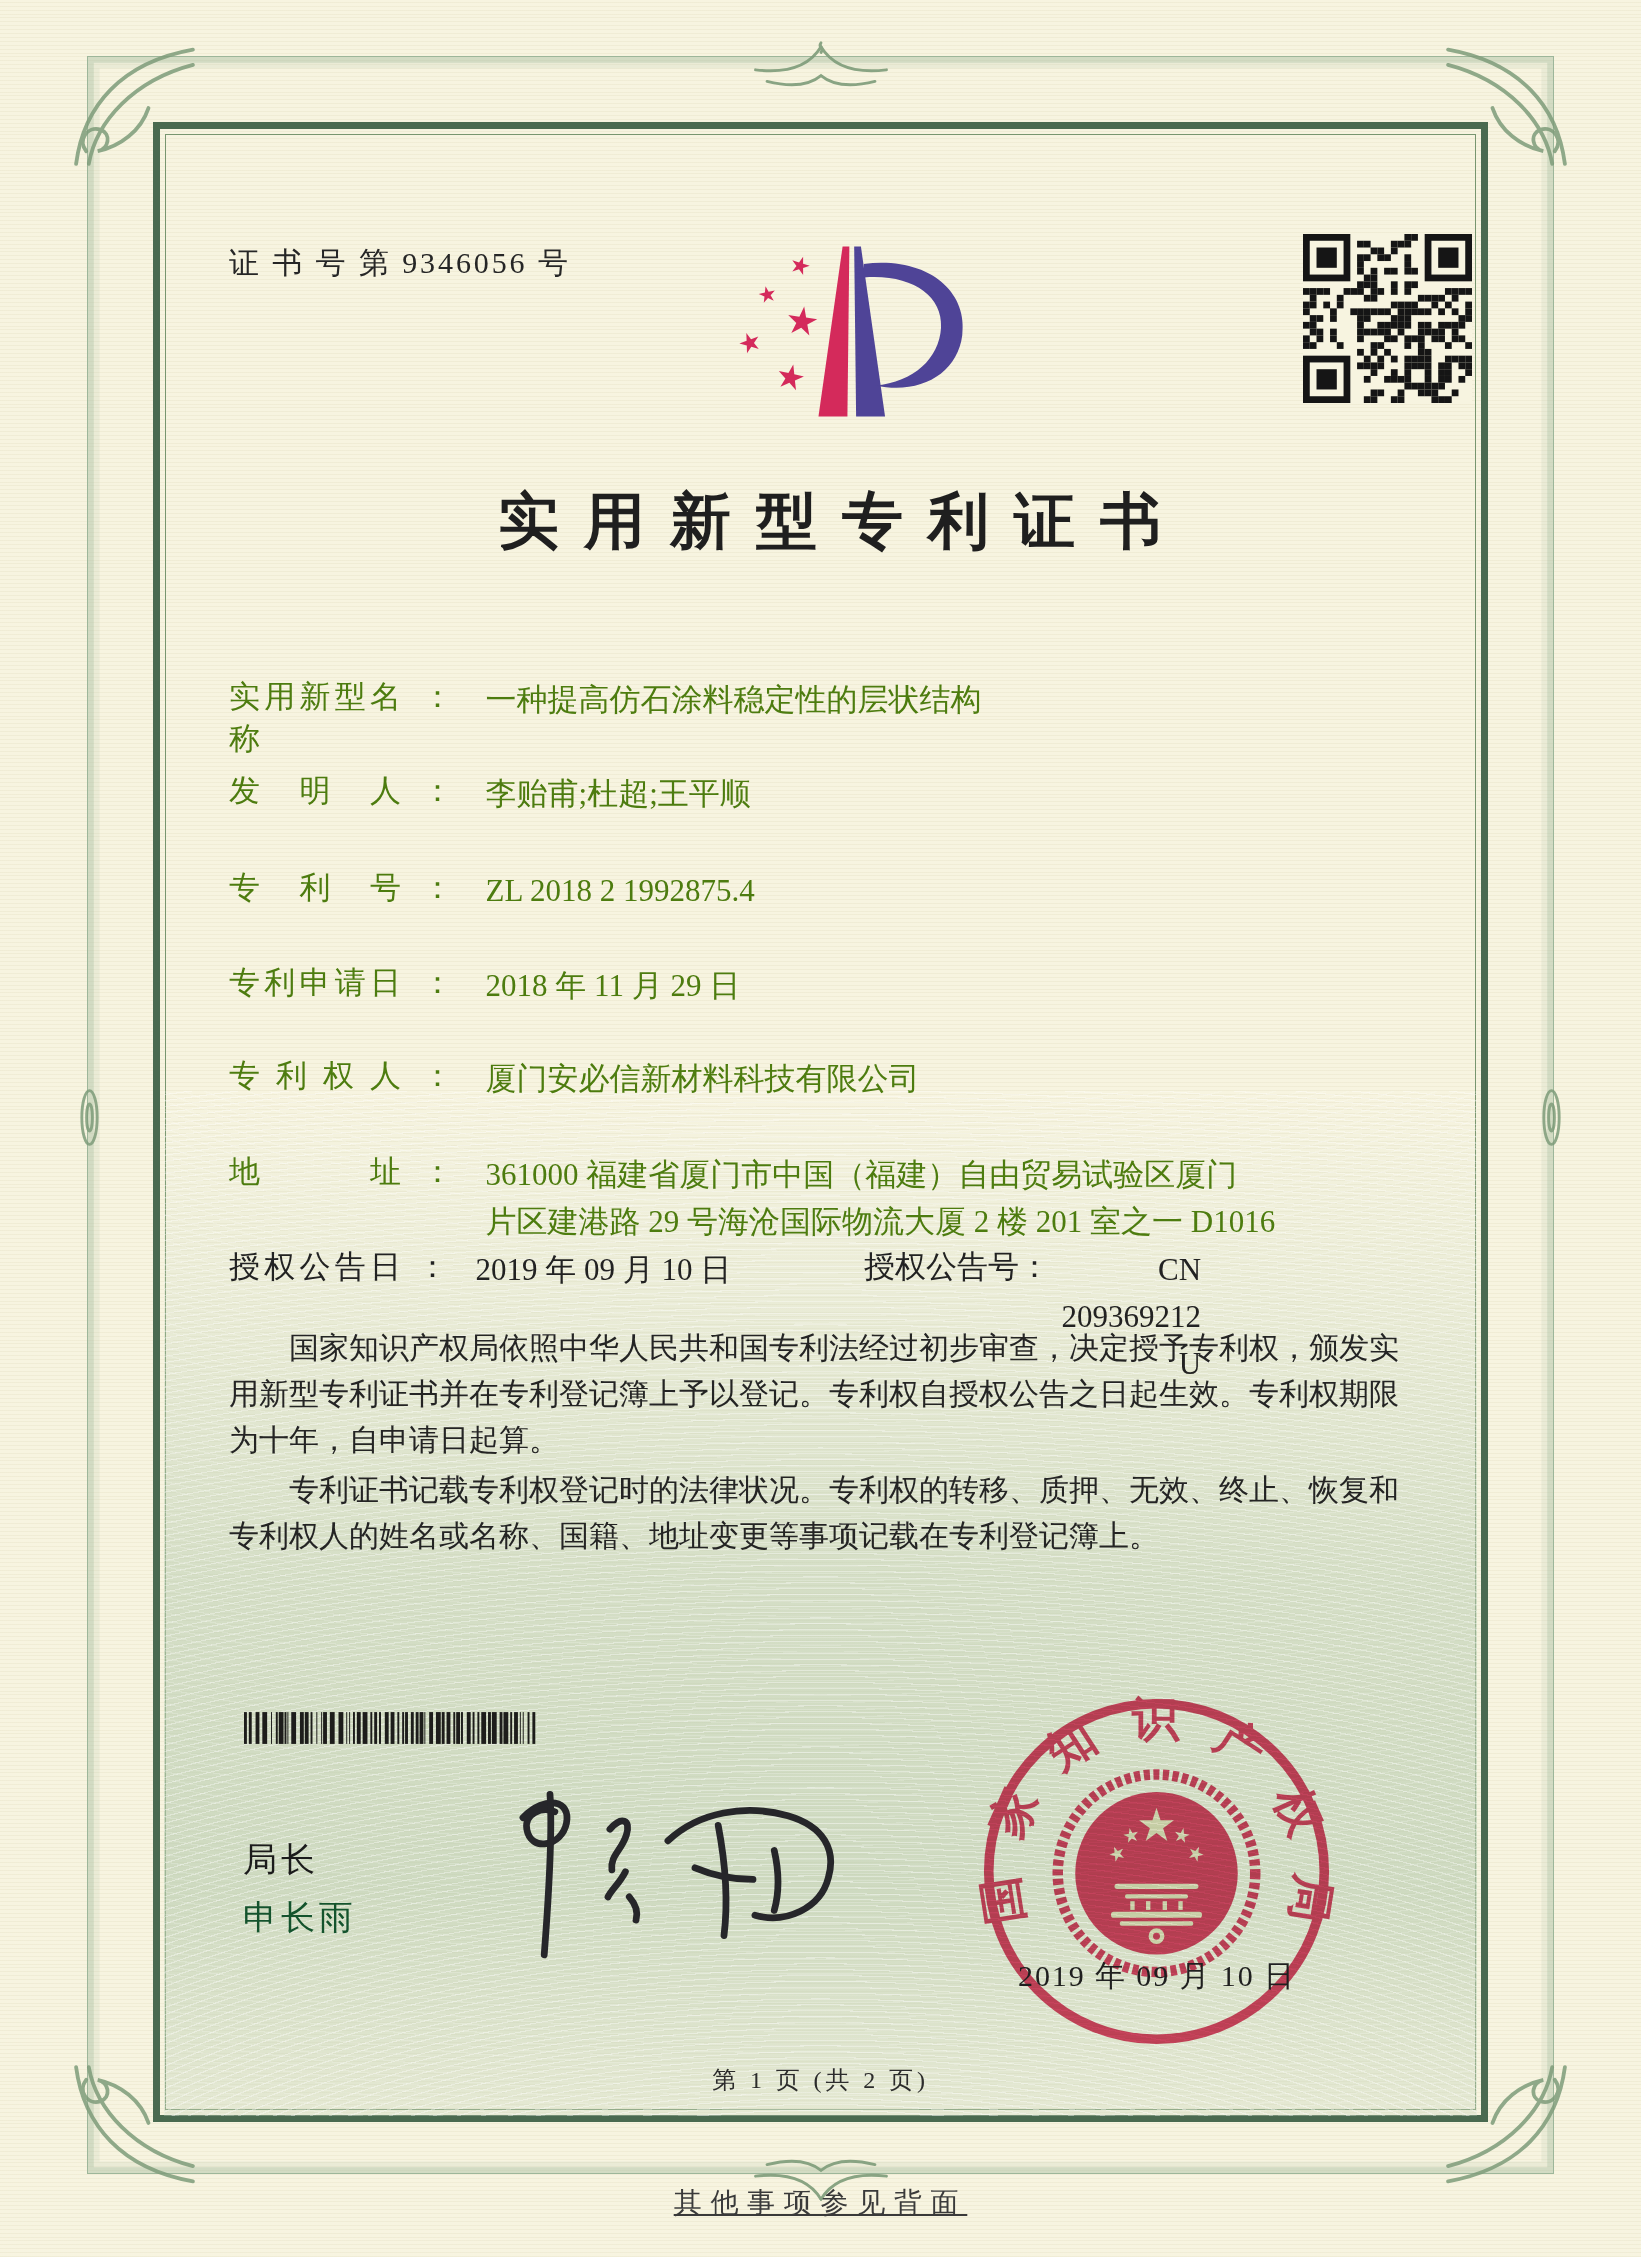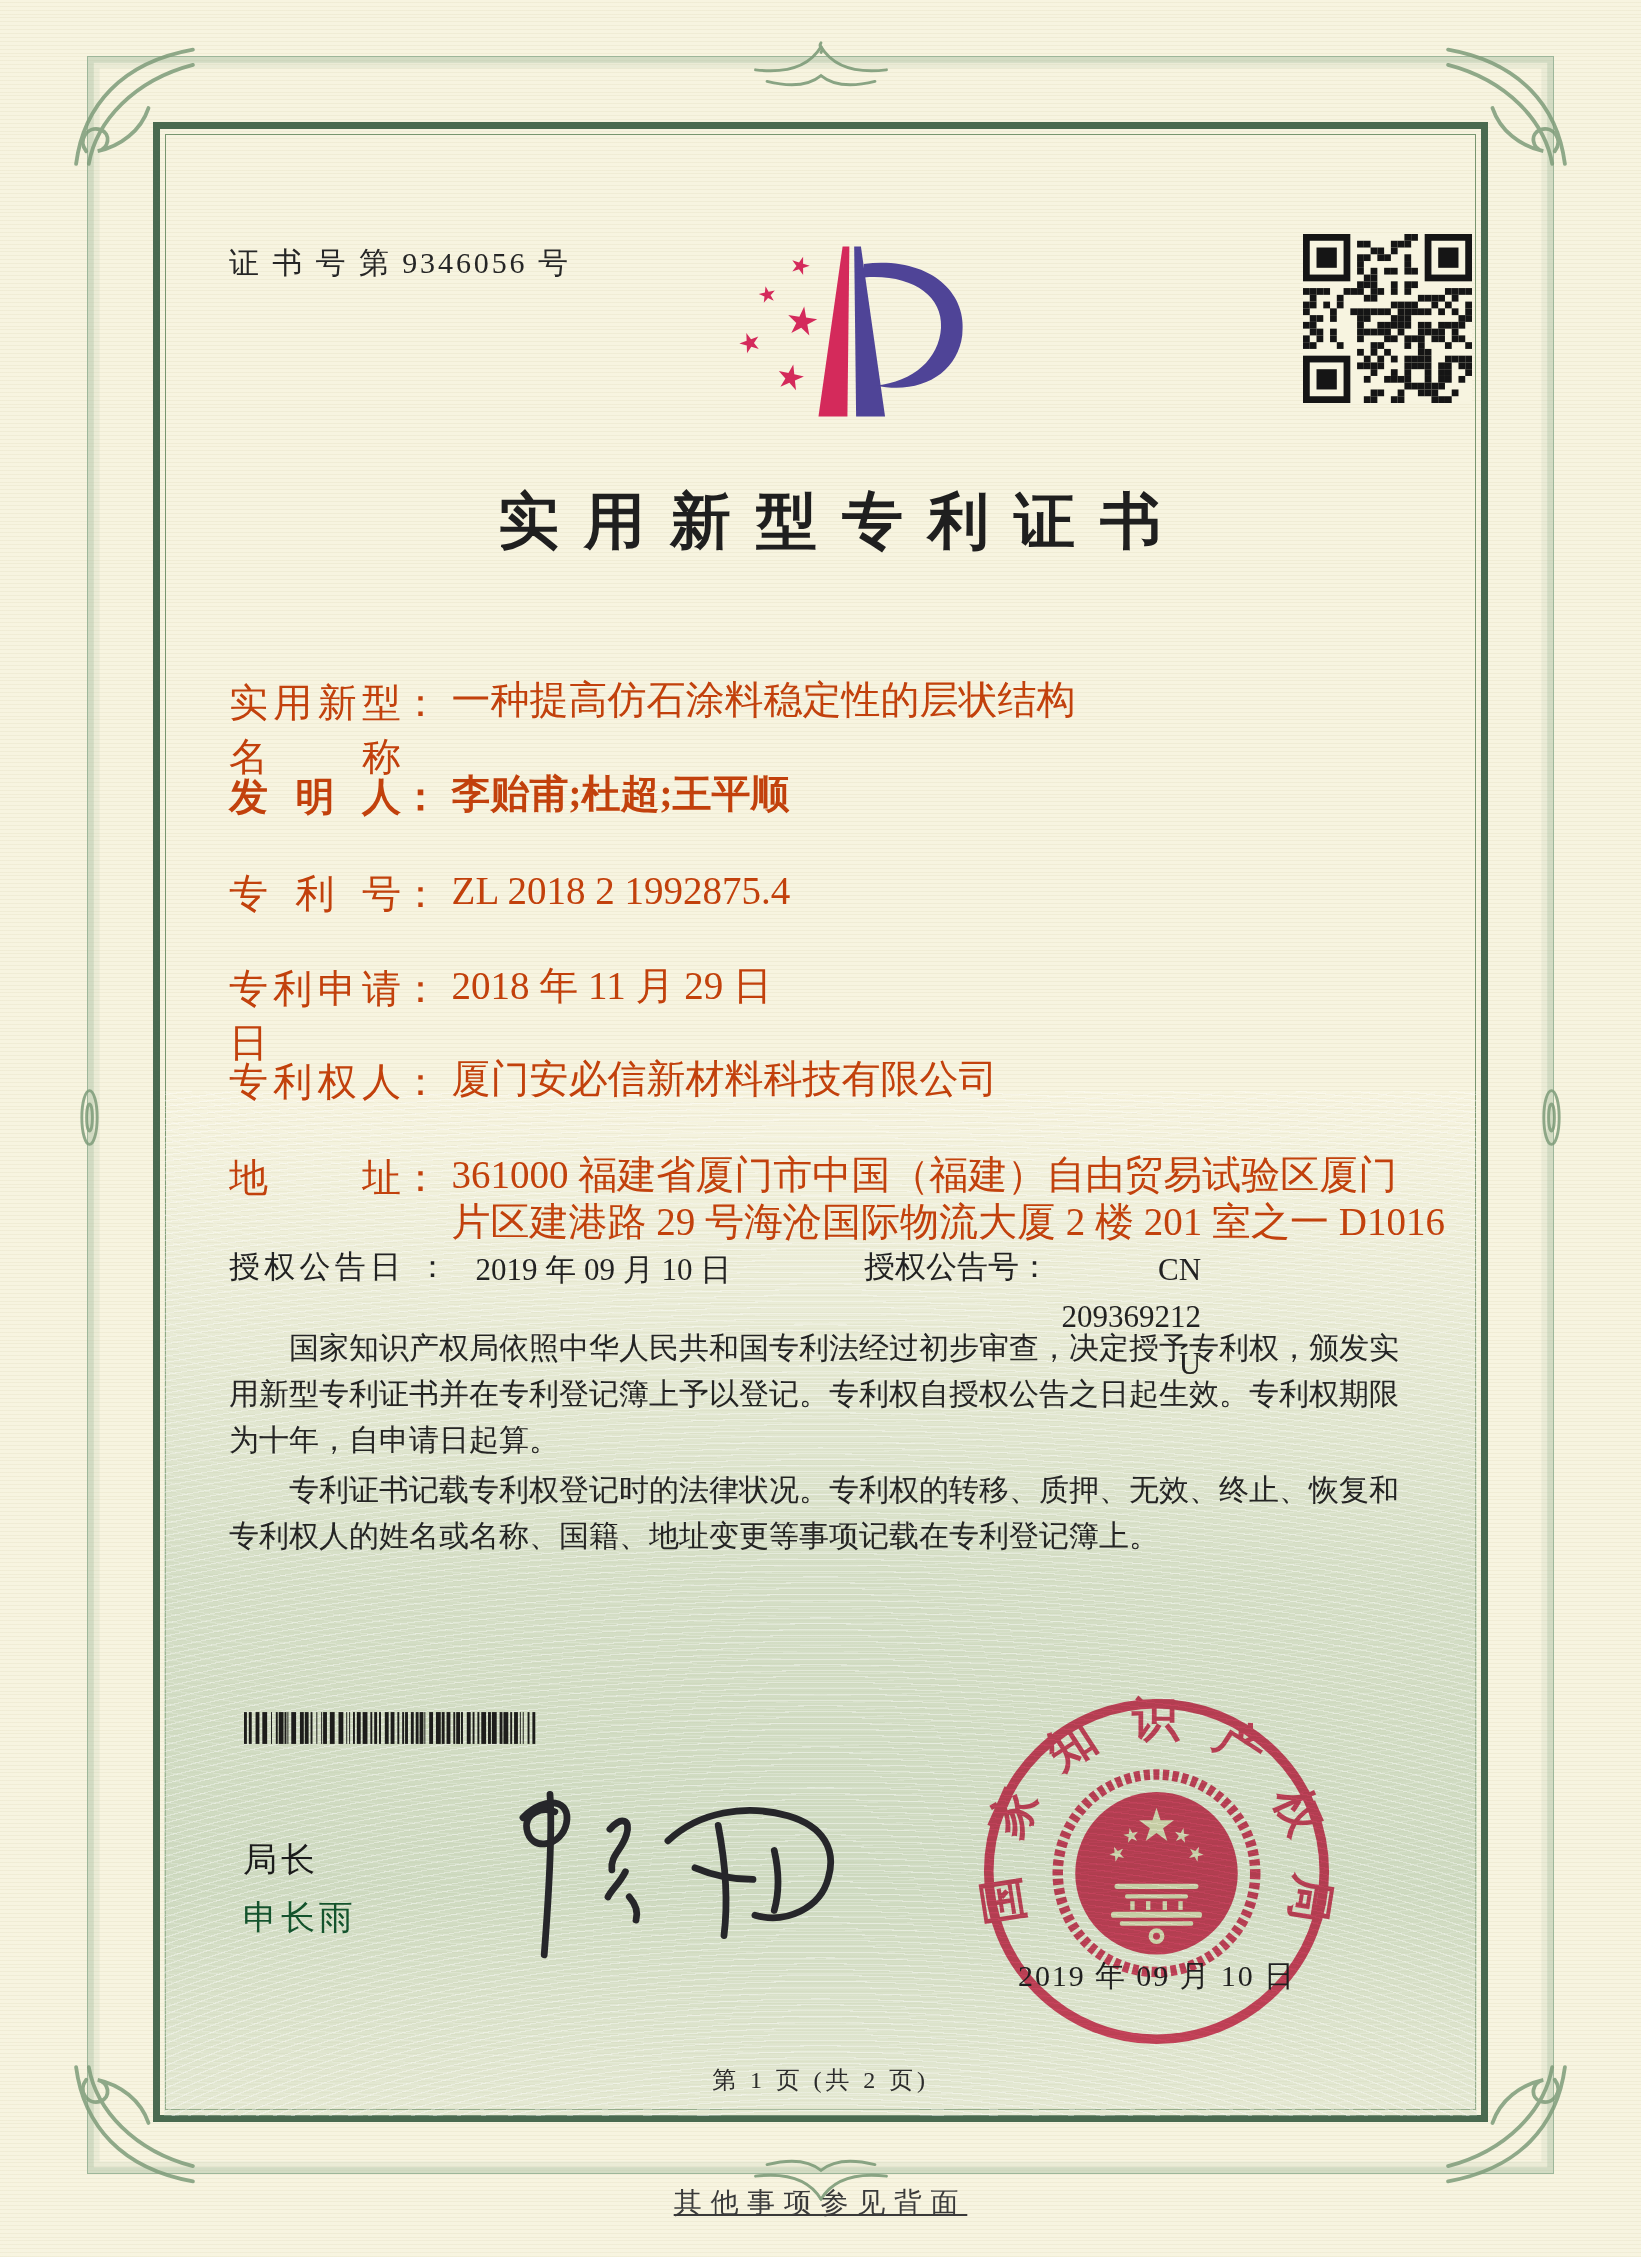--- a/index.html
+++ b/index.html
@@ -57,25 +57,25 @@
   .waves::after{
     content:"";position:absolute;inset:0;opacity:.35;
     background:repeating-radial-gradient(110% 80% at 50% -45%,
       rgba(255,255,255,0) 0 10.6px, rgba(255,255,255,.5) 10.6px 12.6px);
   }
   
   .abs{position:absolute;z-index:3;}
   #cert-number{left:229px;top:243px;font-size:30px;letter-spacing:2.9px;color:#262626;}
   #title{left:0;right:0;top:481px;text-align:center;font-size:61px;font-weight:700;
          letter-spacing:25px;text-indent:25px;color:#1f1f1f;padding-left:18px;}
-  .row{left:229px;font-size:39px;color:#c2410c;display:flex;align-items:flex-start;}
+  .row{left:229px;font-size:31px;color:#4d7c0f;display:flex;align-items:flex-start;gap:21px;}
   .flabel{display:inline-block;width:172px;text-align:justify;text-align-last:justify;}
   .colon{display:inline-block;margin-right:11.6px;}
   .fval{display:inline-block;white-space:pre-line;line-height:47px;}
-  #row-0{top:676px;} #row-1{top:770px;font-weight:bold;} #row-2{top:867px;}
+  #row-0{top:676px;} #row-1{top:770px;} #row-2{top:867px;}
   #row-3{top:962px;} #row-4{top:1055px;} #row-5{top:1151px;}
   #row-grant{top:1246px;left:229px;font-size:31px;display:flex;gap:16px;}
   #grant-right{position:absolute;left:635px;top:0;white-space:nowrap;display:flex;text-align:right;}
   #paragraphs{left:229px;top:1325px;width:1170px;font-size:30px;line-height:46px;
               text-align:justify;color:#242424;}
   #paragraphs p{margin:0 0 3.9px 0;text-indent:2em;}
   
   #barcode{left:244px;top:1712px;}
   #signer-title{left:243px;top:1837px;font-size:34px;letter-spacing:3.9px;
     font-family:"Liberation Sans","DejaVu Sans",sans-serif;color:#1b1b1b;}

